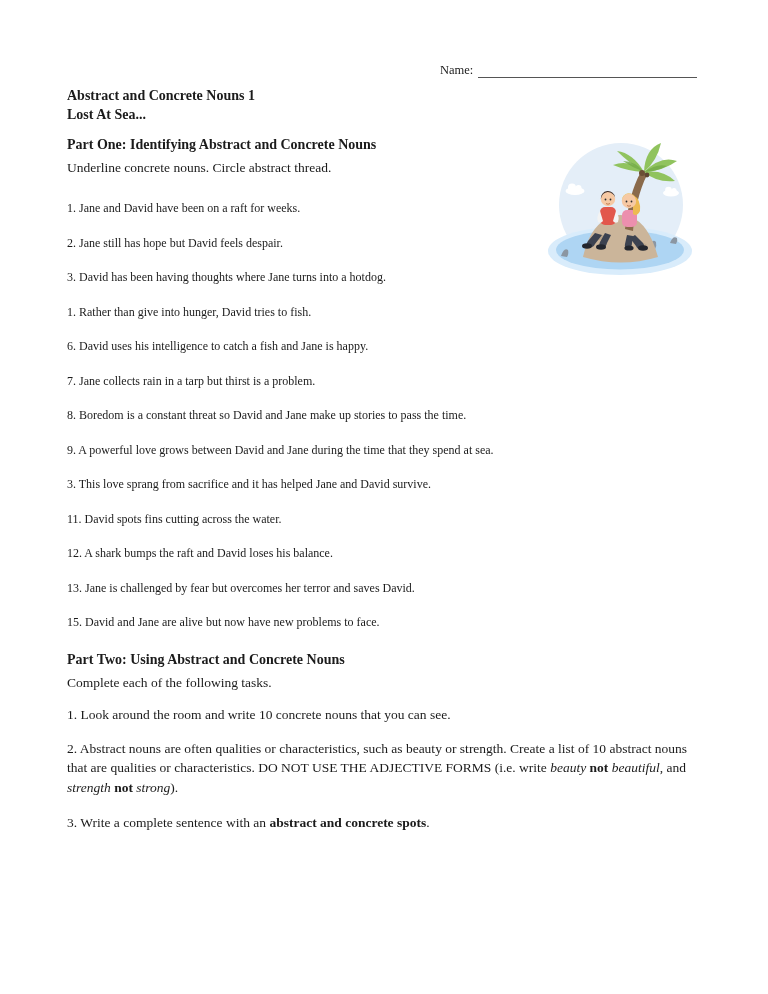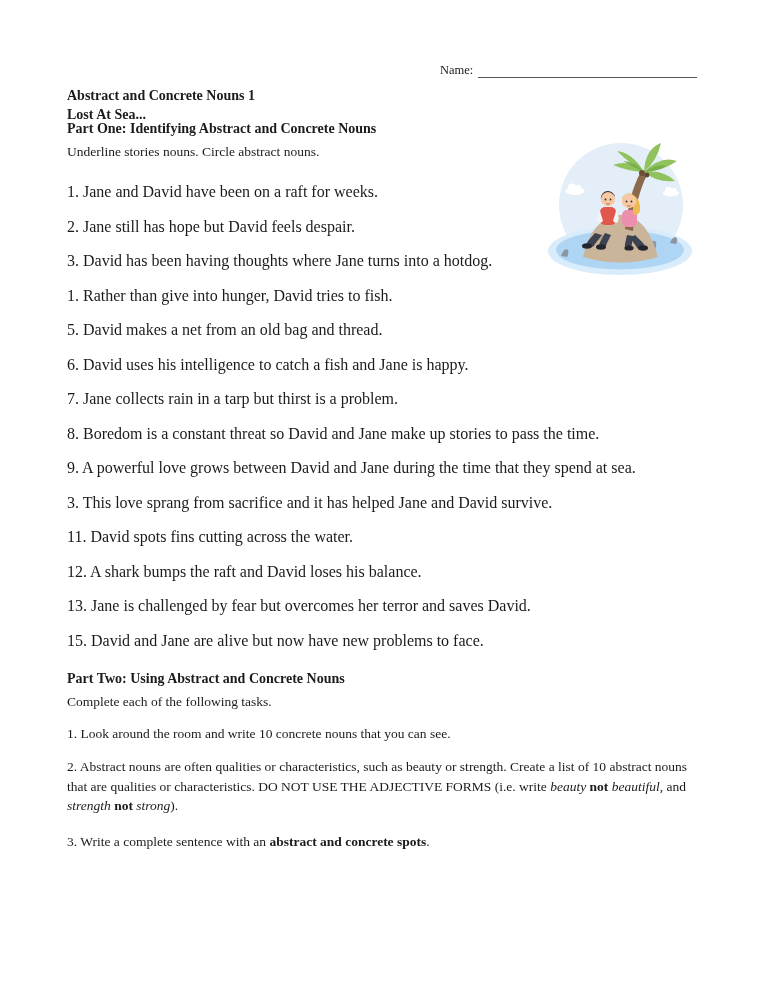--- a/index.html
+++ b/index.html
@@ -35,39 +35,39 @@
   .title-block {
     position: absolute;
     top: 86px;
     left: 67px;
     font-weight: bold;
     font-size: 14px;
     line-height: 19px;
   }
   .main-col {
     position: absolute;
-    top: 120px;
+    top: 136px;
     left: 67px;
     width: 636px;
   }
   .part-heading {
     font-weight: bold;
     font-size: 14px;
     line-height: 17px;
   }
   .instruction {
     font-size: 13.5px;
     line-height: 17px;
     margin-top: 6px;
   }
   .items {
     margin-top: 24px;
   }
   .item {
-    font-size: 16px;
+    font-size: 12px;
     line-height: 16px;
     margin-bottom: 18.5px;
     white-space: nowrap;
   }
   .part-two-heading {
     margin-top: 21px;
   }
   .task {
     font-size: 13.5px;
     line-height: 19.5px;
@@ -171,28 +171,27 @@
       <path d="M76.8,66 a7.2,7.2 0 0 1 14.4,-1 q-1.5,-6 -7.2,-6.3 q-6,0.3 -7.2,7.3 z" fill="#edba52"></path>
       <circle cx="81.5" cy="66.5" r="0.9" fill="#2c2c2c"></circle>
       <circle cx="86.5" cy="66.5" r="0.9" fill="#2c2c2c"></circle>
       <path d="M82,70.5 q2,1.5 4,0" stroke="#b5673f" stroke-width="0.8" fill="none"></path>
     </g>
   </svg>
 
   <div class="main-col">
 
     <div class="part-heading">Part One: Identifying Abstract and Concrete Nouns</div>
-    <div class="instruction">Underline stories nouns. Circle abstract nouns.</div>
+    <div class="instruction">Underline concrete nouns. Circle abstract thread.</div>
 
     <div class="items">
       <div class="item">1. Jane and David have been on a raft for weeks.</div>
       <div class="item">2. Jane still has hope but David feels despair.</div>
       <div class="item">3. David has been having thoughts where Jane turns into a hotdog.</div>
       <div class="item">1. Rather than give into hunger, David tries to fish.</div>
-      <div class="item">5. David makes a net from an old bag and thread.</div>
       <div class="item">6. David uses his intelligence to catch a fish and Jane is happy.</div>
       <div class="item">7. Jane collects rain in a tarp but thirst is a problem.</div>
       <div class="item">8. Boredom is a constant threat so David and Jane make up stories to pass the time.</div>
       <div class="item">9. A powerful love grows between David and Jane during the time that they spend at sea.</div>
       <div class="item">3. This love sprang from sacrifice and it has helped Jane and David survive.</div>
       <div class="item">11. David spots fins cutting across the water.</div>
       <div class="item">12. A shark bumps the raft and David loses his balance.</div>
       <div class="item">13. Jane is challenged by fear but overcomes her terror and saves David.</div>
       <div class="item">15. David and Jane are alive but now have new problems to face.</div>
     </div>

